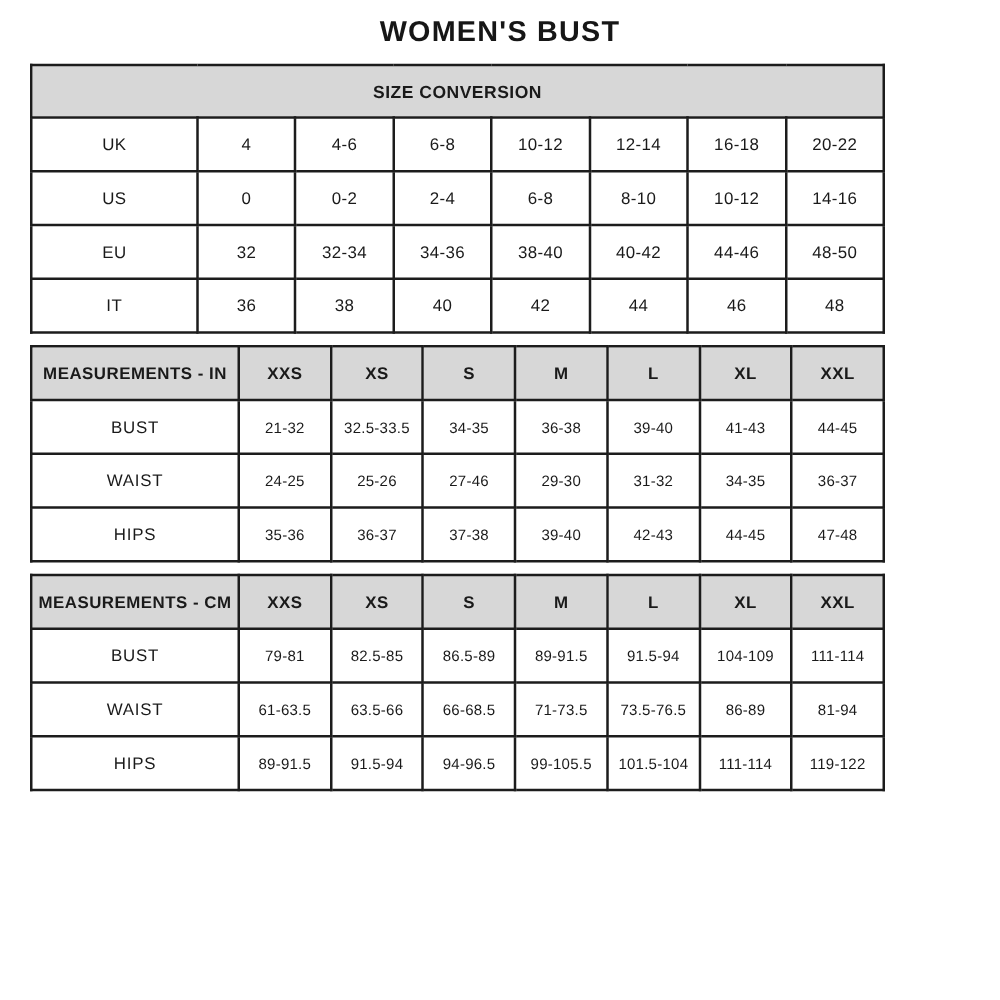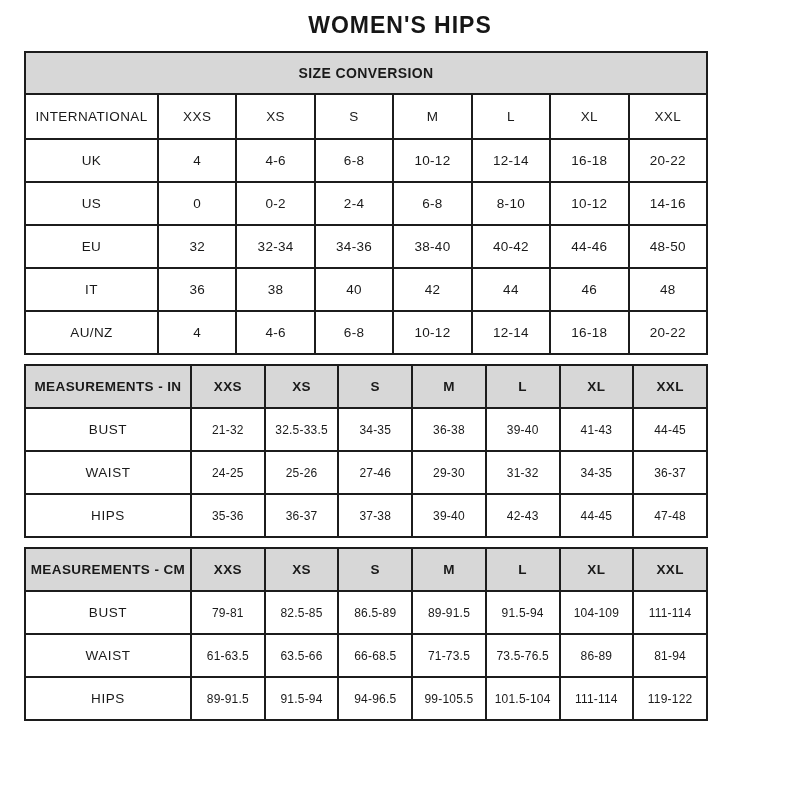--- a/index.html
+++ b/index.html
@@ -86,47 +86,37 @@
     font-size: 12px;
     letter-spacing: 0.2px;
     text-align: center;
   }
 </style>
 </head>
 <body>
 
 <div class="page">
 
-  <h1 class="title">WOMEN'S HIPS</h1>
+  <h1 class="title">WOMEN'S BUST</h1>
 
   <table class="conv">
     <colgroup>
       <col style="width:133px">
       <col>
         <col>
         <col>
         <col>
         <col>
         <col>
         <col>
     </colgroup>
     <thead>
       <tr>
         <th colspan="8" class="conv-merged-header">SIZE CONVERSION</th>
       </tr>
-      <tr class="cols" id="conv-head">
-          <th>INTERNATIONAL</th>
-          <th>XXS</th>
-          <th>XS</th>
-          <th>S</th>
-          <th>M</th>
-          <th>L</th>
-          <th>XL</th>
-          <th>XXL</th>
-        </tr>
     </thead>
     <tbody id="conv-body">
         <tr>
           <th>UK</th>
           <td>4</td>
           <td>4-6</td>
           <td>6-8</td>
           <td>10-12</td>
           <td>12-14</td>
           <td>16-18</td>
@@ -154,30 +144,20 @@
         </tr>
         <tr>
           <th>IT</th>
           <td>36</td>
           <td>38</td>
           <td>40</td>
           <td>42</td>
           <td>44</td>
           <td>46</td>
           <td>48</td>
-        </tr>
-        <tr>
-          <th>AU/NZ</th>
-          <td>4</td>
-          <td>4-6</td>
-          <td>6-8</td>
-          <td>10-12</td>
-          <td>12-14</td>
-          <td>16-18</td>
-          <td>20-22</td>
         </tr>
       </tbody>
   </table>
 
   <table class="meas">
     <colgroup>
       <col style="width:166px">
       <col>
         <col>
         <col>

